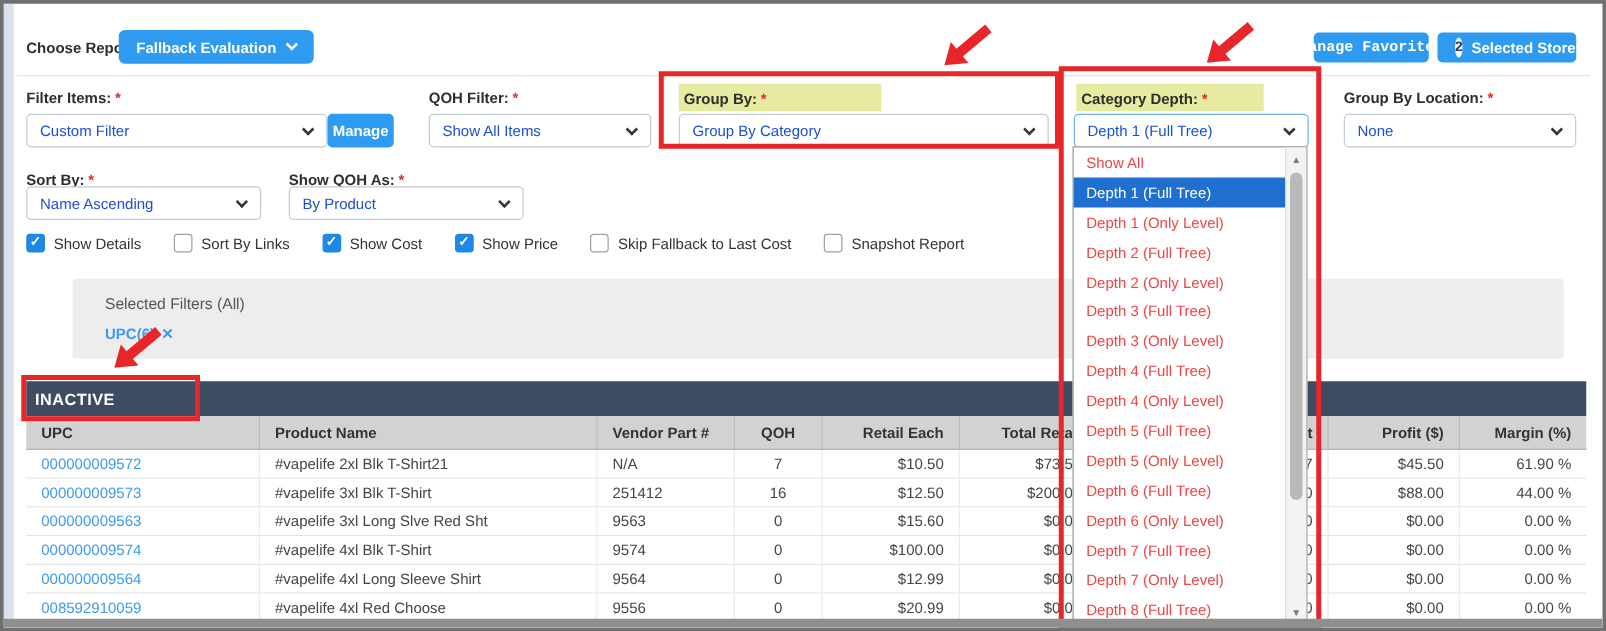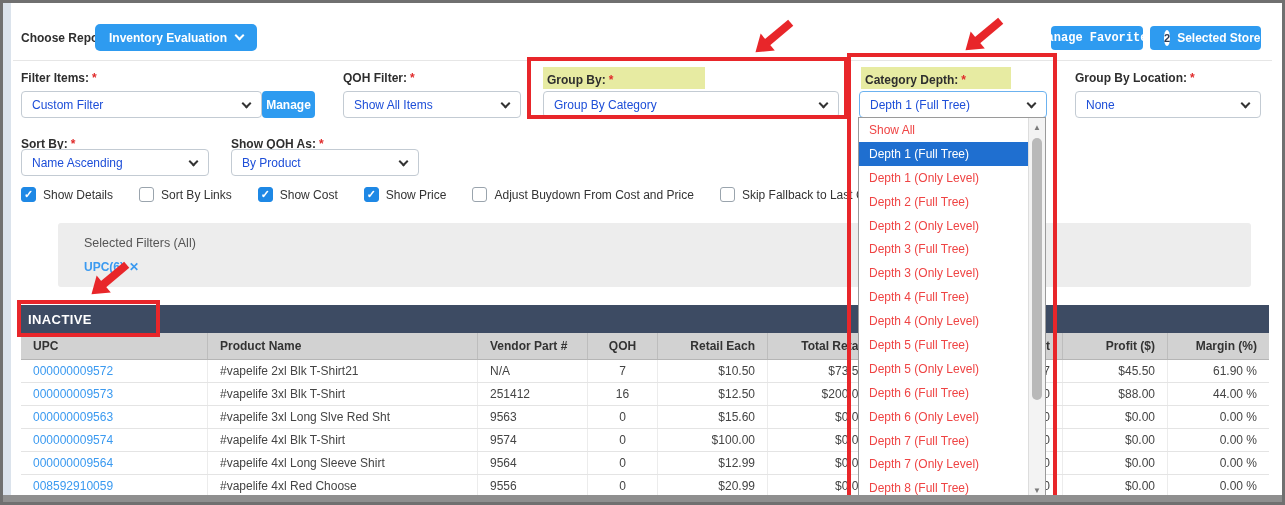--- a/index.html
+++ b/index.html
@@ -89,21 +89,21 @@
 </style>
 </head>
 <body>
 
 <div class="screen">
   <div class="left-strip"></div>
   <div class="divider"></div>
 
   <div class="lbl" style="left:18px; top:28px;">Choose Report</div>
   <div class="btn" style="left:92px; top:21px; height:27px; padding:0 14px; border-radius:5px;">
-    <span>Inventory Evaluation</span>
+    <span>Fallback Evaluation</span>
     <span class="caret-w"></span>
   </div>
   <div class="btn" style="left:1048px; top:23px; height:24px; width:92px;font-family:Liberation Mono, monospace;">
     <span>Manage Favorites</span>
   </div>
   <div class="btn" style="left:1147px; top:23px; height:24px; width:111px; justify-content:flex-start; padding-left:8px;">
     <svg width="11" height="12" viewBox="0 0 11 12">
       <rect x="0.5" y="0.5" width="10" height="3" fill="#fff"></rect>
       <rect x="1.5" y="4.5" width="8" height="7" fill="#fff"></rect>
     </svg>
@@ -185,24 +185,20 @@
       <span class="cb-box checked">
           <span class="tick">✓</span>
         </span>
       <span>Show Cost</span>
     </div>
     <div class="cb-item">
       <span class="cb-box checked">
           <span class="tick">✓</span>
         </span>
       <span>Show Price</span>
-    </div>
-    <div class="cb-item">
-      <span class="cb-box"></span>
-      <span>Adjust Buydown From Cost and Price</span>
     </div>
     <div class="cb-item">
       <span class="cb-box"></span>
       <span>Skip Fallback to Last Cost</span>
     </div>
     <div class="cb-item">
       <span class="cb-box"></span>
       <span>Snapshot Report</span>
     </div>
   </div>

